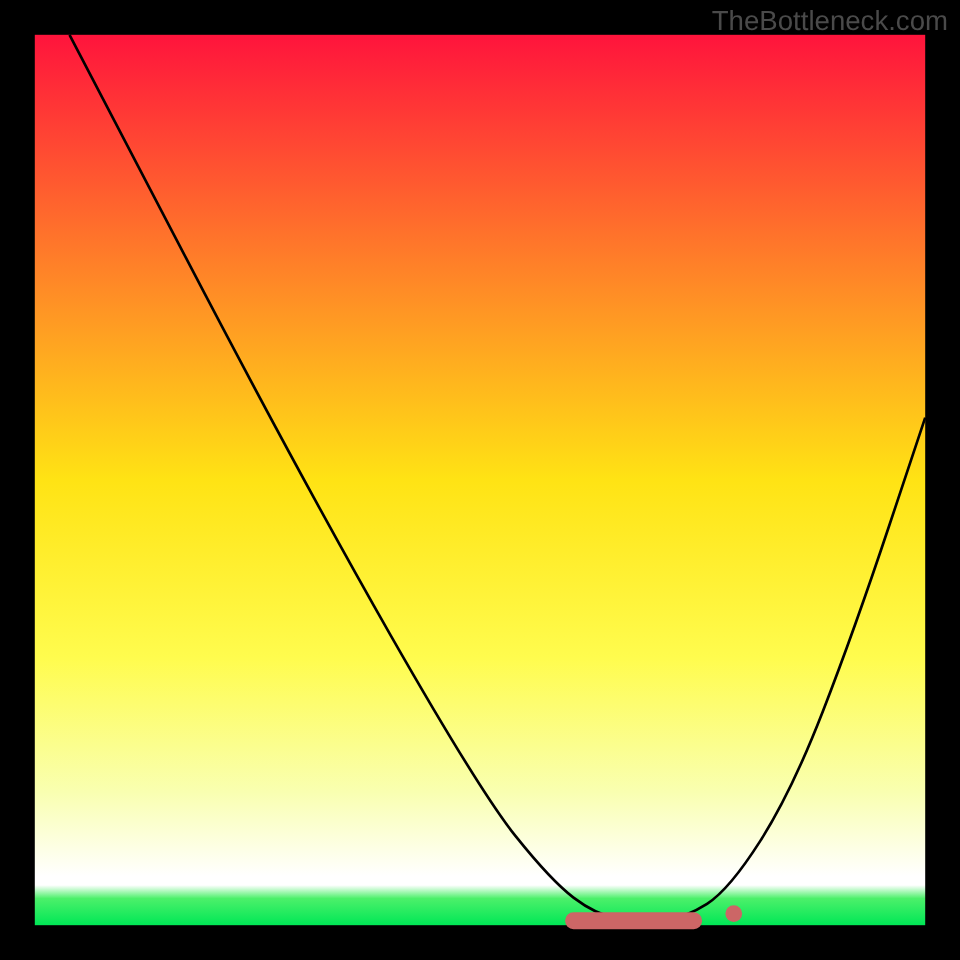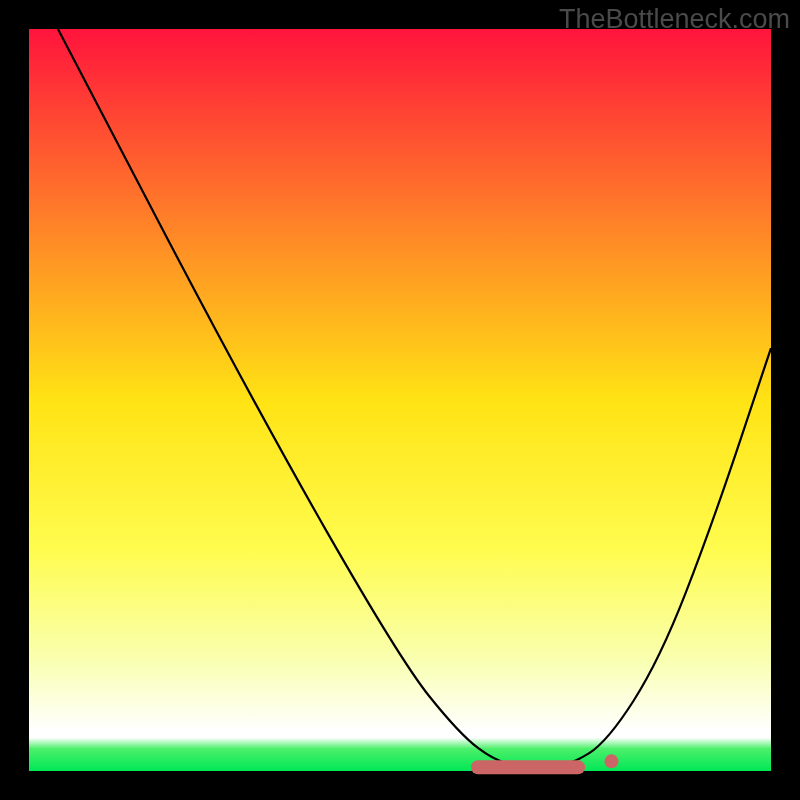--- a/index.html
+++ b/index.html
@@ -10,21 +10,21 @@
   .chart-container {
     position: relative;
     width: 800px;
     height: 800px;
   }
   .watermark {
     position: absolute;
     top: 4px;
     right: 10px;
     font-family: Arial, Helvetica, sans-serif;
-    font-size: 27px;
+    font-size: 23px;
     color: #4a4a4a;
     z-index: 20;
     letter-spacing: 0px;
   }
   svg {
     display: block;
   }
 </style>
 </head>
 <body>

